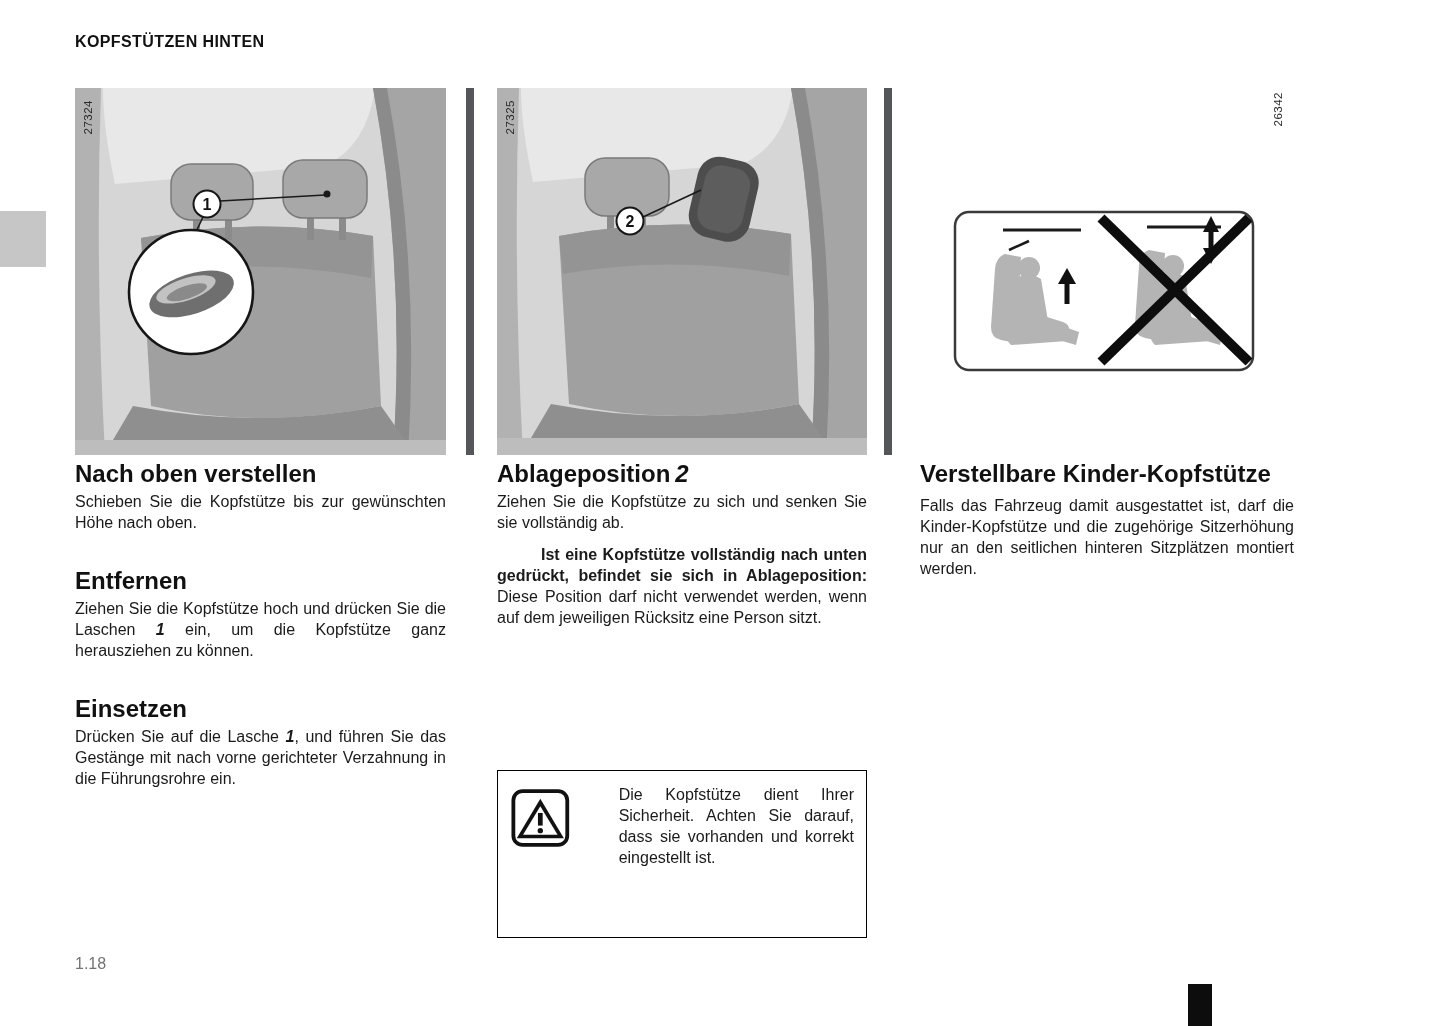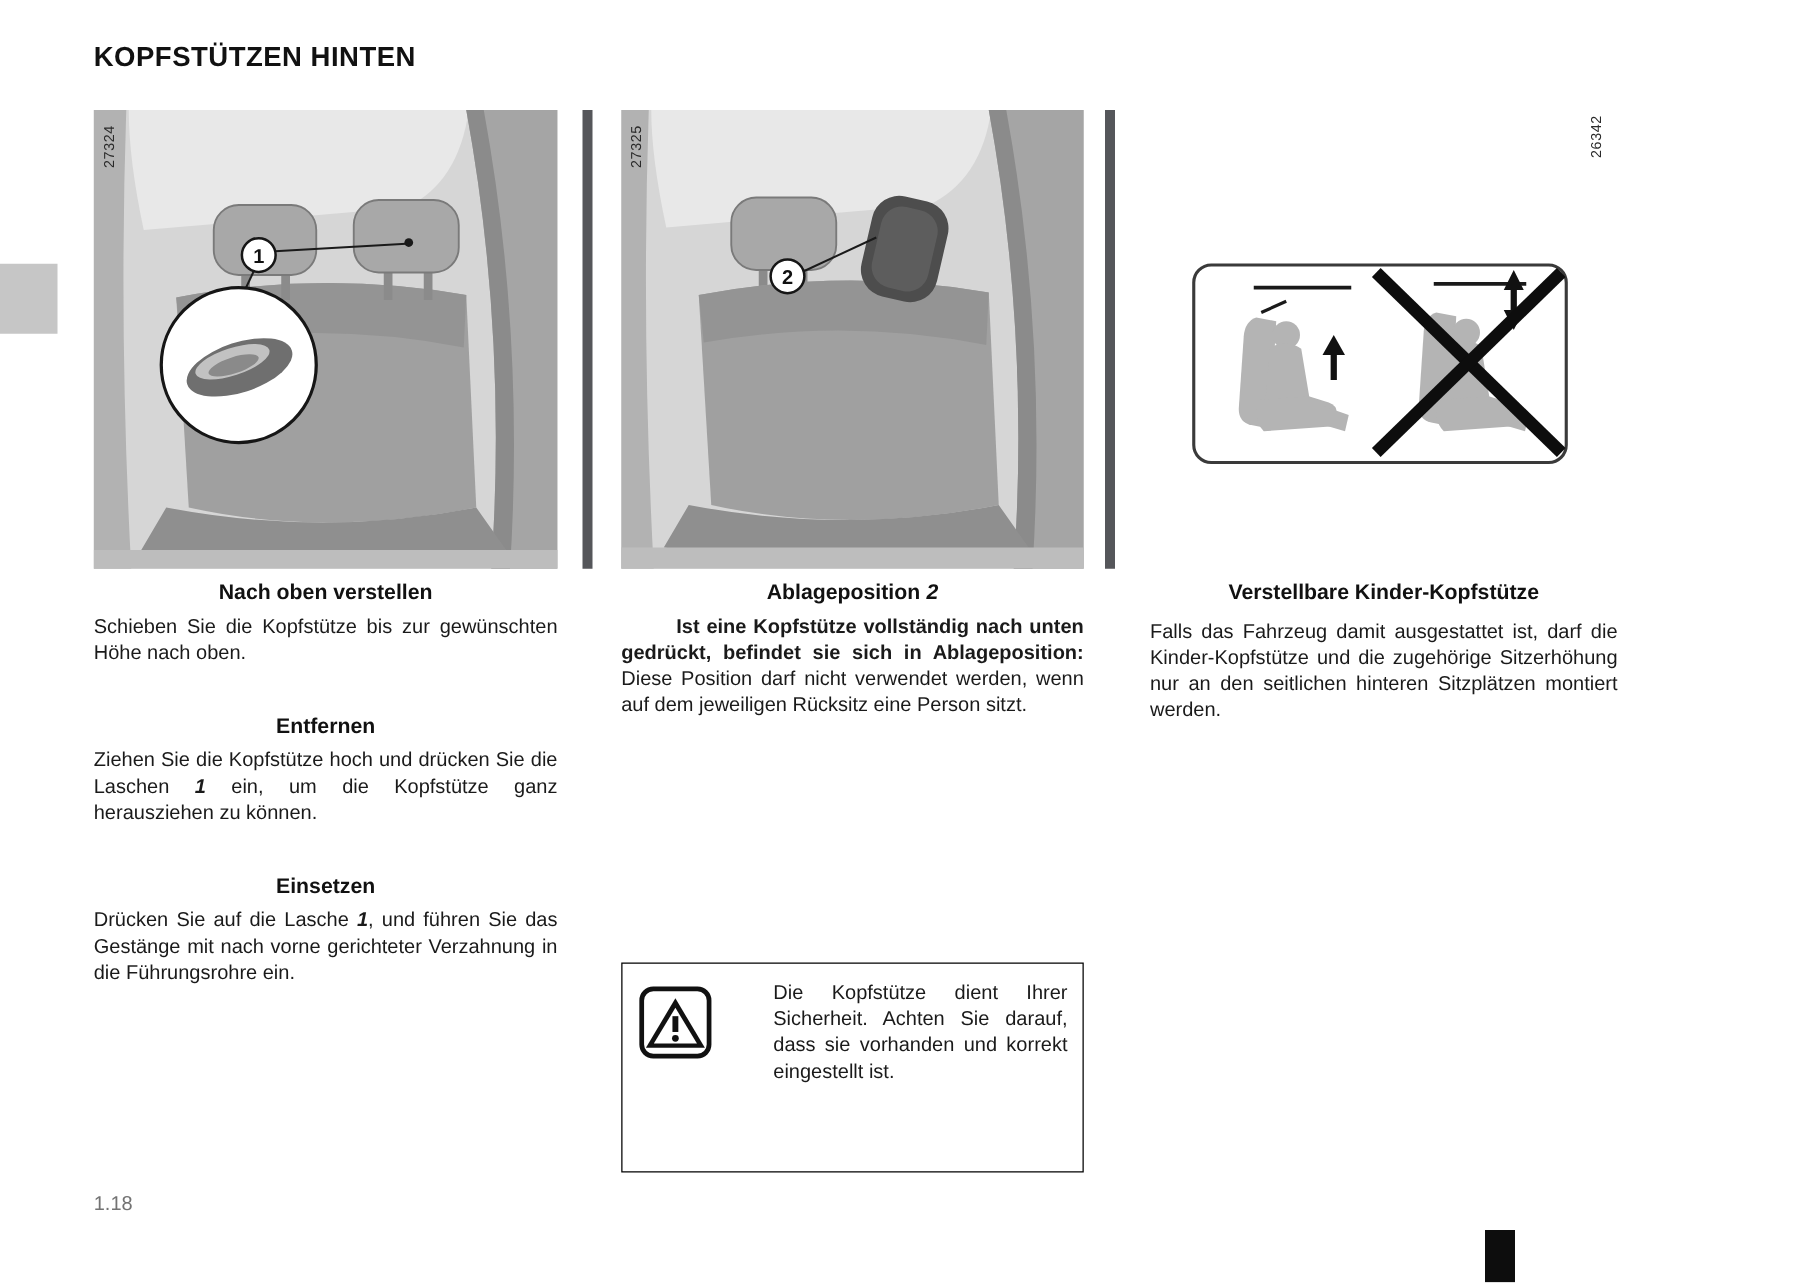--- a/index.html
+++ b/index.html
@@ -1,20 +1,20 @@
 <!DOCTYPE html>
 <html lang="de"><head>
 <meta charset="utf-8">
 <style>
   * { margin:0; padding:0; box-sizing:border-box; }
   html,body { background:#ffffff; }
   body { font-family:"Liberation Sans", sans-serif; color:#1a1a1a; }
   .page { position:relative; width:1445px; height:1026px; background:#fff; overflow:hidden; }
 
-  .title { position:absolute; left:75px; top:33px; font-size:22px; font-weight:bold; letter-spacing:.4px; color:#111; }
+  .title { position:absolute; left:75px; top:33px; font-size:16px; font-weight:bold; letter-spacing:.4px; color:#111; }
 
   .side-tab { position:absolute; left:0; top:211px; width:46px; height:56px; background:#c6c6c6; }
 
   .fig { position:absolute; background:#d6d6d6; }
   .fig svg { display:block; width:100%; height:100%; }
   .fig1 { left:75px;  top:88px; width:371px; height:367px; }
   .fig2 { left:497px; top:88px; width:370px; height:367px; }
   .fig3 { left:953px; top:210px; width:302px; height:162px; background:transparent; }
 
   .divider { position:absolute; top:88px; width:8px; height:367px; background:#55565a; }
@@ -25,21 +25,21 @@
   .fig1 .fig-code { left:7px; top:12px; }
   .fig2 .fig-code { left:7px; top:12px; }
   .code3 { position:absolute; left:1272px; top:92px; font-size:11.5px; color:#2a2a2a;
            writing-mode:vertical-rl; transform:rotate(180deg); letter-spacing:.5px; }
 
   .col { position:absolute; font-size:16px; line-height:21px; text-align:justify; hyphens:auto; }
   .col1 { left:75px;  top:462px; width:371px; }
   .col2 { left:497px; top:462px; width:370px; }
   .col3 { left:920px; top:462px; width:374px; }
 
-  .sec-h { font-size:17px; line-height:24px; font-weight:bold; color:#111; text-align:center; margin-bottom:5px; }
+  .sec-h { font-size:24px; line-height:24px; font-weight:bold; color:#111; text-align:left; margin-bottom:5px; }
   .sec + .sec .sec-h { margin-top:36px; }
   .col p + p { margin-top:11px; }
   .col3 .sec-h { margin-bottom:9px; }
   .ref { font-weight:bold; font-style:italic; }
   .ref-num { font-style:italic; margin-left:5px; }
   .bold { font-weight:bold;margin-left:44px; }
 
   .warning-box { position:absolute; left:497px; top:770px; width:370px; height:168px;
                  border:1.5px solid #000; padding:13px 12px; display:flex; gap:14px; align-items:flex-start; }
   .warning-text { font-size:16px; line-height:21px; text-align:justify; width:264px;margin-left:34px; }
@@ -166,20 +166,21 @@
     </section>
     <section class="sec">
       <h2 class="sec-h">Einsetzen</h2>
       <p><span>Drücken Sie auf die Lasche </span><span class="ref">1</span><span>, und führen Sie das Gestänge mit nach vorne gerichteter Verzahnung in die Führungsrohre ein.</span></p>
     </section>
   </div>
 
   <div class="col col2">
     <section class="sec">
       <h2 class="sec-h"><span>Ablageposition</span><span class="ref-num">2</span></h2>
+      <p>Ziehen Sie die Kopfstütze zu sich und senken Sie sie vollständig ab.</p>
       <p><span class="bold">Ist eine Kopfstütze vollständig nach unten gedrückt, befindet sie sich in Ablageposition:</span><span> Diese Position darf nicht verwendet werden, wenn auf dem jeweiligen Rücksitz eine Person sitzt.</span></p>
     </section>
   </div>
 
   <div class="warning-box">
     <svg width="68" height="68" viewBox="0 0 72 72">
       <rect x="4" y="4" width="64" height="64" rx="11" fill="#fff" stroke="#111" stroke-width="4.5"></rect>
       <path d="M36 13 L64 60 L8 60 Z" fill="#111"></path>
       <path d="M36 22 L56.5 56 L15.5 56 Z" fill="#fff"></path>
       <rect x="33.2" y="30" width="5.6" height="15" fill="#111"></rect>

